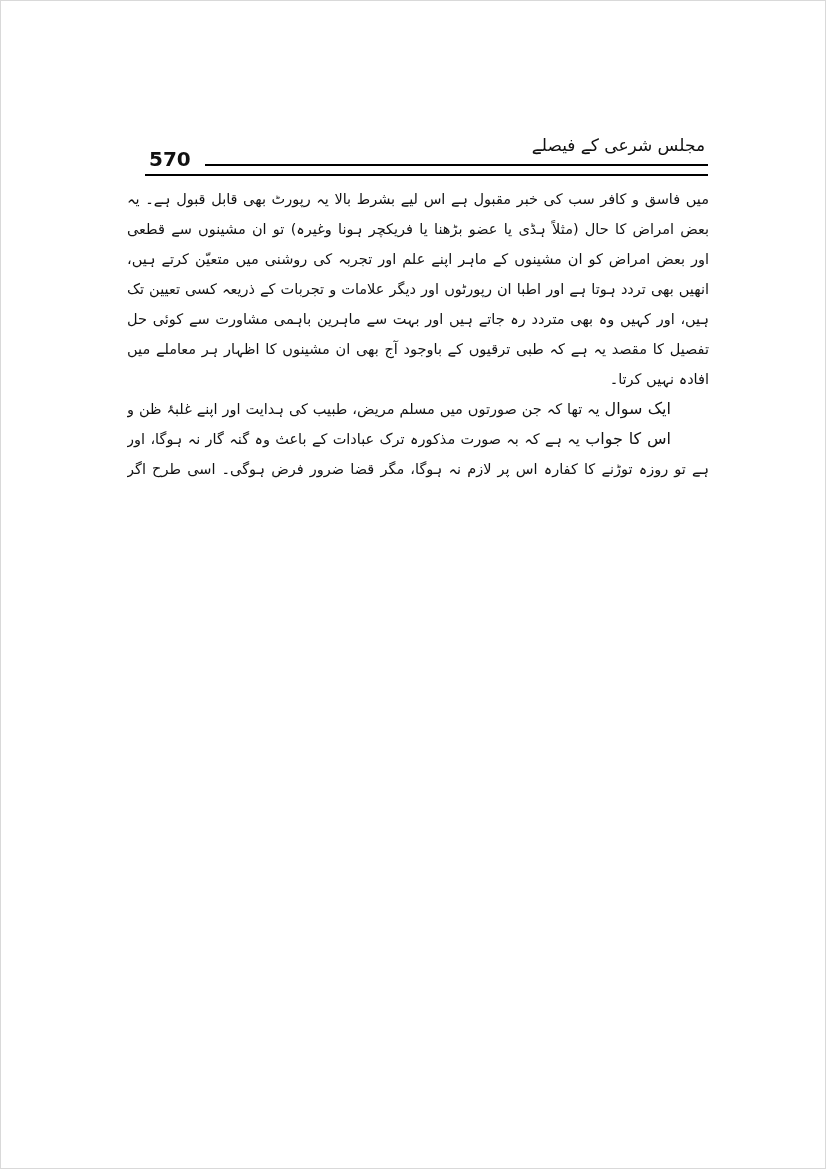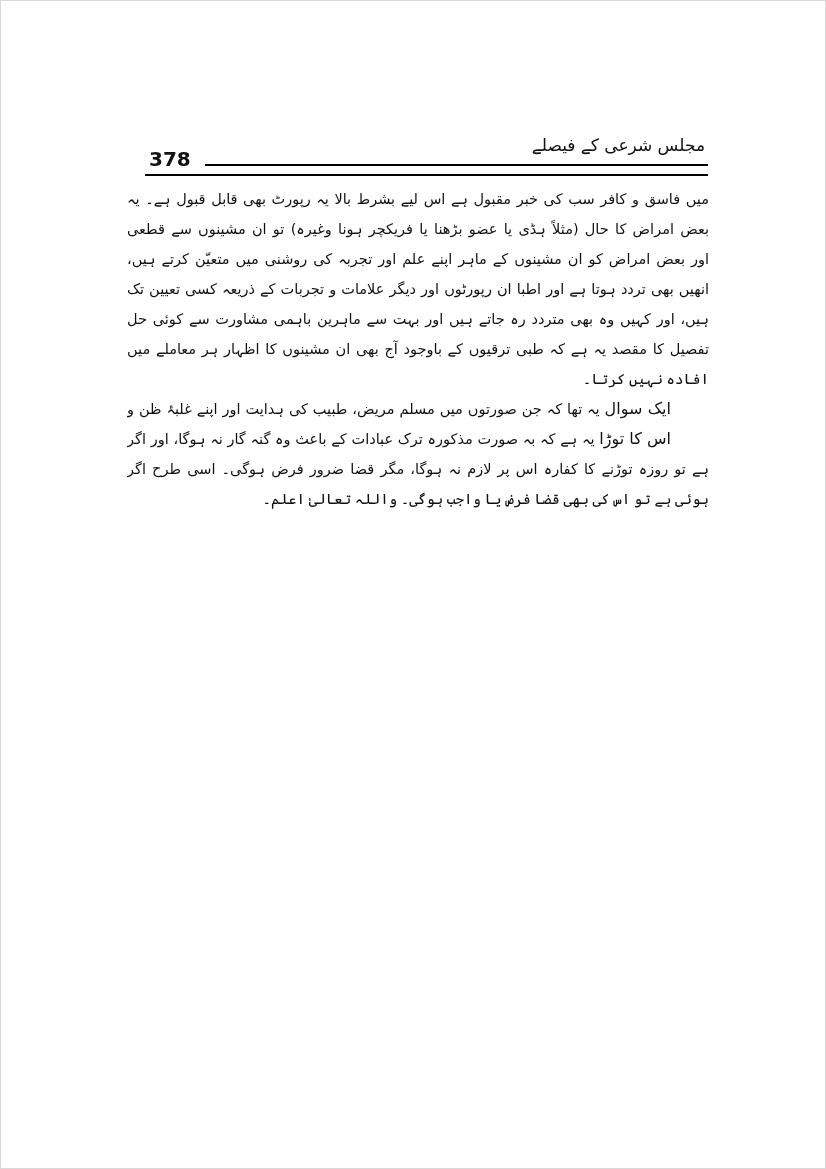--- a/index.html
+++ b/index.html
@@ -67,47 +67,45 @@
   }
   .line.j {
     white-space: normal;
     text-align: justify;
     text-align-last: justify;
   }
   .line.end {
     white-space: normal;
     text-align: center;
     text-align-last: right;
-    font-family: Liberation Serif, serif;
   }
   .line.ind { text-indent: 38px; }
   .lead {
     font-weight: 400;
     font-size: 16px;
   }
 </style>
 </head>
 <body>
 
 <div class="page">
 
   <div class="header-title">مجلس شرعی کے فیصلے</div>
   <div class="rule-top"></div>
   <div class="rule-bottom"></div>
-  <div class="page-number">378</div>
+  <div class="page-number">570</div>
 
   <div class="body-text">
     <div class="line j">میں فاسق و کافر سب کی خبر مقبول ہے اس لیے بشرط بالا یہ رپورٹ بھی قابل قبول ہے۔ یہ بھی واضح رہے کہ</div>
     <div class="line j">بعض امراض کا حال (مثلاً ہڈی یا عضو بڑھنا یا فریکچر ہونا وغیرہ) تو ان مشینوں سے قطعی طور پر ظاہر ہوجاتا ہے،</div>
     <div class="line j">اور بعض امراض کو ان مشینوں کے ماہر اپنے علم اور تجربہ کی روشنی میں متعیّن کرتے ہیں، بعض امراض میں خود</div>
     <div class="line j">انھیں بھی تردد ہوتا ہے اور اطبا ان رپورٹوں اور دیگر علامات و تجربات کے ذریعہ کسی تعیین تک رسائی پاتے</div>
     <div class="line j">ہیں، اور کہیں وہ بھی متردد رہ جاتے ہیں اور بہت سے ماہرین باہمی مشاورت سے کوئی حل نکالتے ہیں۔ اس</div>
     <div class="line j">تفصیل کا مقصد یہ ہے کہ طبی ترقیوں کے باوجود آج بھی ان مشینوں کا اظہار ہر معاملے میں یقین یا غلبۂ ظن کا</div>
     <div class="line end">افادہ نہیں کرتا۔</div>
 
     <div class="line j ind"><span class="lead">ایک سوال</span><span> یہ تھا کہ جن صورتوں میں مسلم مریض، طبیب کی ہدایت اور اپنے غلبۂ ظن و تحری پر عمل</span></div>
 
-    <div class="line j ind"><span class="lead">اس کا توڑا</span><span> یہ ہے کہ بہ صورت مذکورہ ترک عبادات کے باعث وہ گنہ گار نہ ہوگا، اور اگر روزہ توڑا</span></div>
+    <div class="line j ind"><span class="lead">اس کا جواب</span><span> یہ ہے کہ بہ صورت مذکورہ ترک عبادات کے باعث وہ گنہ گار نہ ہوگا، اور اگر روزہ توڑا</span></div>
     <div class="line j">ہے تو روزہ توڑنے کا کفارہ اس پر لازم نہ ہوگا، مگر قضا ضرور فرض ہوگی۔ اسی طرح اگر نماز فرض یا واجب ترک</div>
-    <div class="line end">ہوئی ہے تو اس کی بھی قضا فرض یا واجب ہوگی۔ واللہ تعالیٰ اعلم۔</div>
   </div>
 
 </div>
 
 </body></html>

